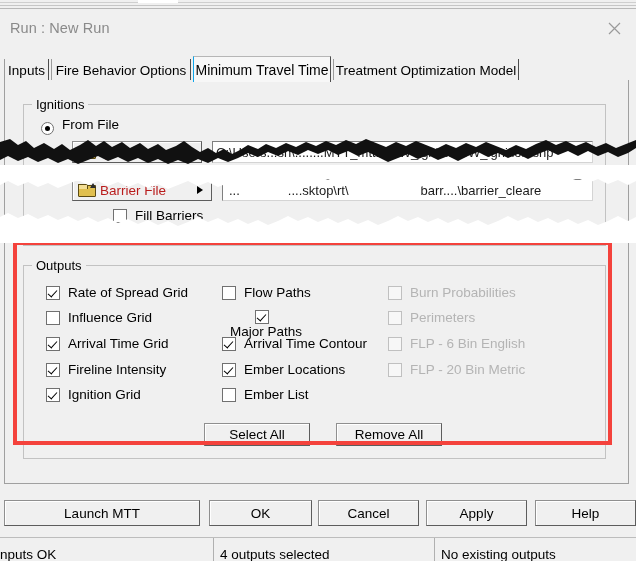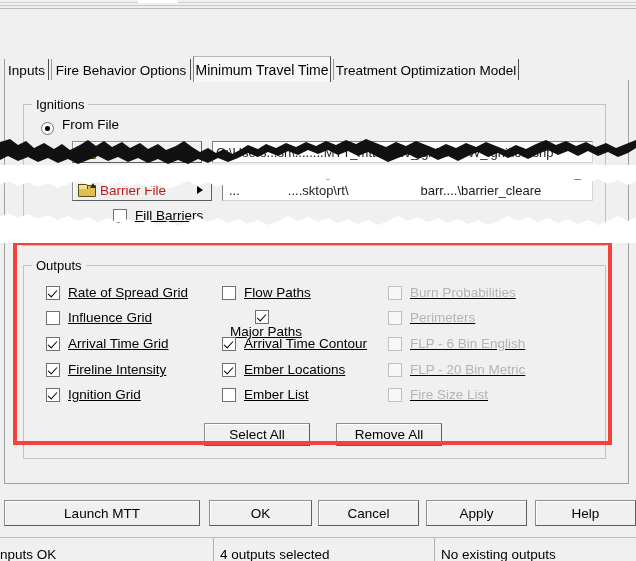--- a/index.html
+++ b/index.html
@@ -148,21 +148,20 @@
   .cb.disabled {
     border-color: #c0c0c0;
     background: #f7f7f7;
   }
 
   .cbrow {
     position: absolute;
     display: flex; align-items: center;
     font-size: 13.5px; color: #000;
     white-space: nowrap;
-    text-decoration: underline;
   }
   .cbrow .lbl { margin-left: 8px; }
   .cbrow.dis .lbl { color: #b4b4b4; }
 
   
   .btn {
     position: absolute;
     background: #f0f0f0;
     border: 1px solid #8f8f8f;
     border-right-color: #5d5d5d;
@@ -273,20 +272,28 @@
 <div id="root">
 
   <div class="topstrip">
     <div class="line1"></div>
     <div class="line2"></div>
     <div class="seltab"></div>
   </div>
 
   <div class="dialog">
 
+    <div class="titlebar">
+      <div class="title-text">Run : New Run</div>
+      <div class="close-btn">
+        <svg width="15" height="15" viewBox="0 0 15 15" aria-hidden="true">
+          <path d="M2 2 L13 13 M13 2 L2 13" stroke="#9a9a9a" stroke-width="1.2" fill="none"></path>
+        </svg>
+      </div>
+    </div>
 
     <div class="tabstrip">
       <div class="tab" style="left:4px; width:45px;">
         <span>Inputs</span>
       </div>
       <div class="tab" style="left:51px; width:140px;">
         <span>Fire Behavior Options</span>
       </div>
       <div class="tab selected" style="left:193px; width:138px;">
         <span>Minimum Travel Time</span>
@@ -393,24 +400,20 @@
           <span class="cb disabled"></span>
           <span class="lbl">Perimeters</span>
         </div>
         <div class="cbrow dis" style="left:364px; top:70px;">
           <span class="cb disabled"></span>
           <span class="lbl">FLP - 6 Bin English</span>
         </div>
         <div class="cbrow dis" style="left:364px; top:96px;">
           <span class="cb disabled"></span>
           <span class="lbl">FLP - 20 Bin Metric</span>
-        </div>
-        <div class="cbrow dis" style="left:364px; top:121px;">
-          <span class="cb disabled"></span>
-          <span class="lbl">Fire Size List</span>
         </div>
 
         <div class="btn" style="left:180px; top:157px; width:106px; height:23px;">
           <span>Select All</span>
         </div>
         <div class="btn" style="left:312px; top:157px; width:106px; height:23px;">
           <span>Remove All</span>
         </div>
       </div>
     </div>

